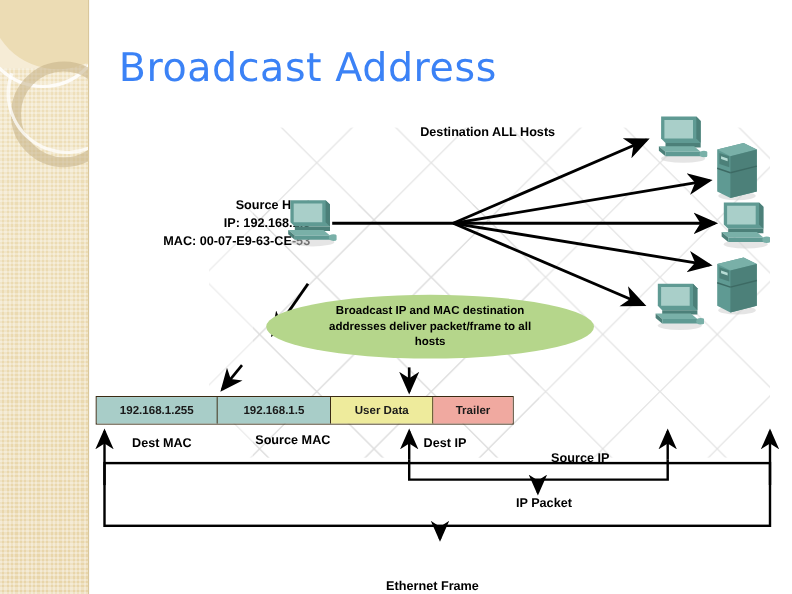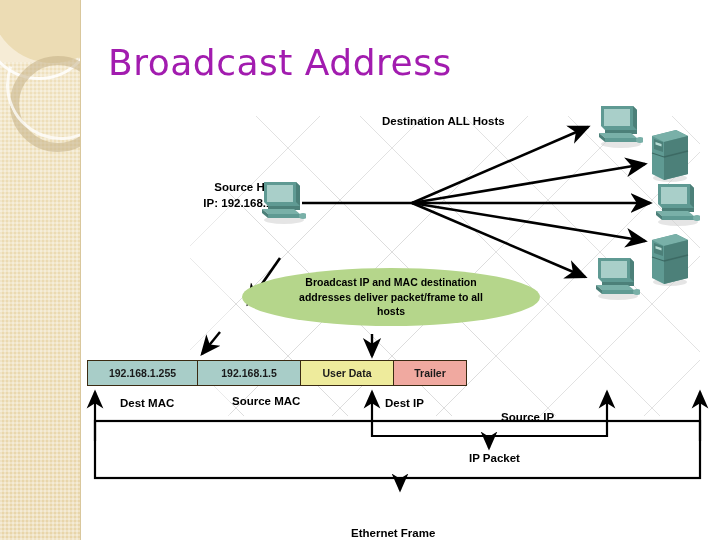--- a/index.html
+++ b/index.html
@@ -44,21 +44,21 @@
     border:3px solid rgba(255,255,255,.75);
     border-right-color:transparent;border-top-color:transparent;
     transform:rotate(-25deg);
   }
 
   
   #title{
     position:absolute;left:108px;top:42px;
     font-family:"DejaVu Sans",sans-serif;
     font-size:36px;font-weight:400;letter-spacing:.5px;
-    color:#a21caf;white-space:nowrap;
+    color:#3b82f6;white-space:nowrap;
   }
 
   
   #diagram{
     position:absolute;left:80px;top:96px;width:640px;height:430px;
   }
   #lattice{
     position:absolute;left:0;top:0;width:640px;height:430px;
   }
 
@@ -132,20 +132,21 @@
       </defs>
       <rect x="150" y="20" width="470" height="300" fill="url(#diam)" opacity="0.75"></rect>
       <rect x="110" y="90" width="300" height="230" fill="url(#diam)" opacity="0.55"></rect>
     </svg>
 
     <div class="lbl" id="lbl-dest-all">Destination ALL Hosts</div>
 
     <div id="src-block">
       <div>Source Host</div>
       <div>IP: 192.168.1.5</div>
+      <div>MAC: 00-07-E9-63-CE-53</div>
     </div>
 
     <svg style="position:absolute;left:0;top:0;width:640px;height:430px;" viewBox="0 0 640 430">
       <defs>
         <marker id="ah" markerWidth="9" markerHeight="9" refX="7.5" refY="4.2" orient="auto" markerUnits="strokeWidth">
           <path d="M0,0.4 L8.6,4.2 L0,8 L2.4,4.2 Z" fill="#000"></path>
         </marker>
       </defs>
 
       <line x1="222" y1="107" x2="332" y2="107" stroke="#000" stroke-width="2.6"></line>

